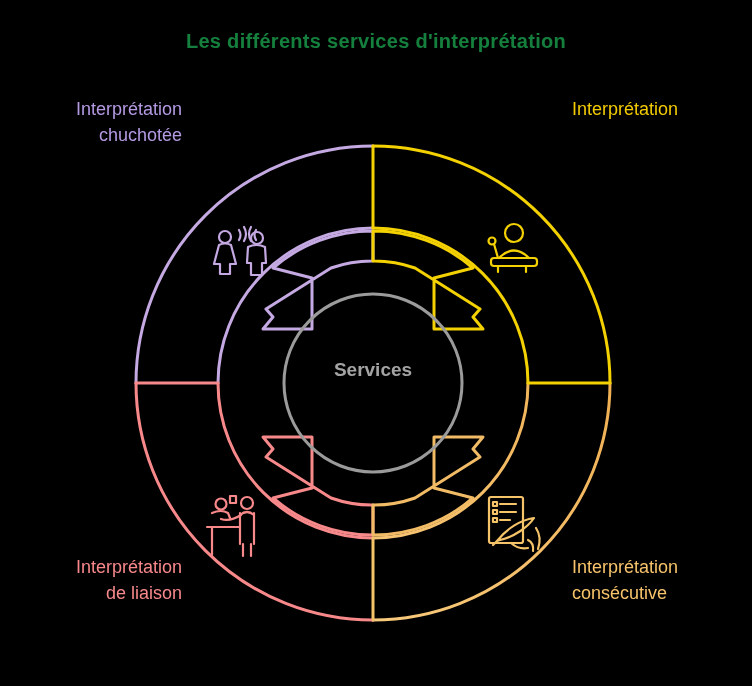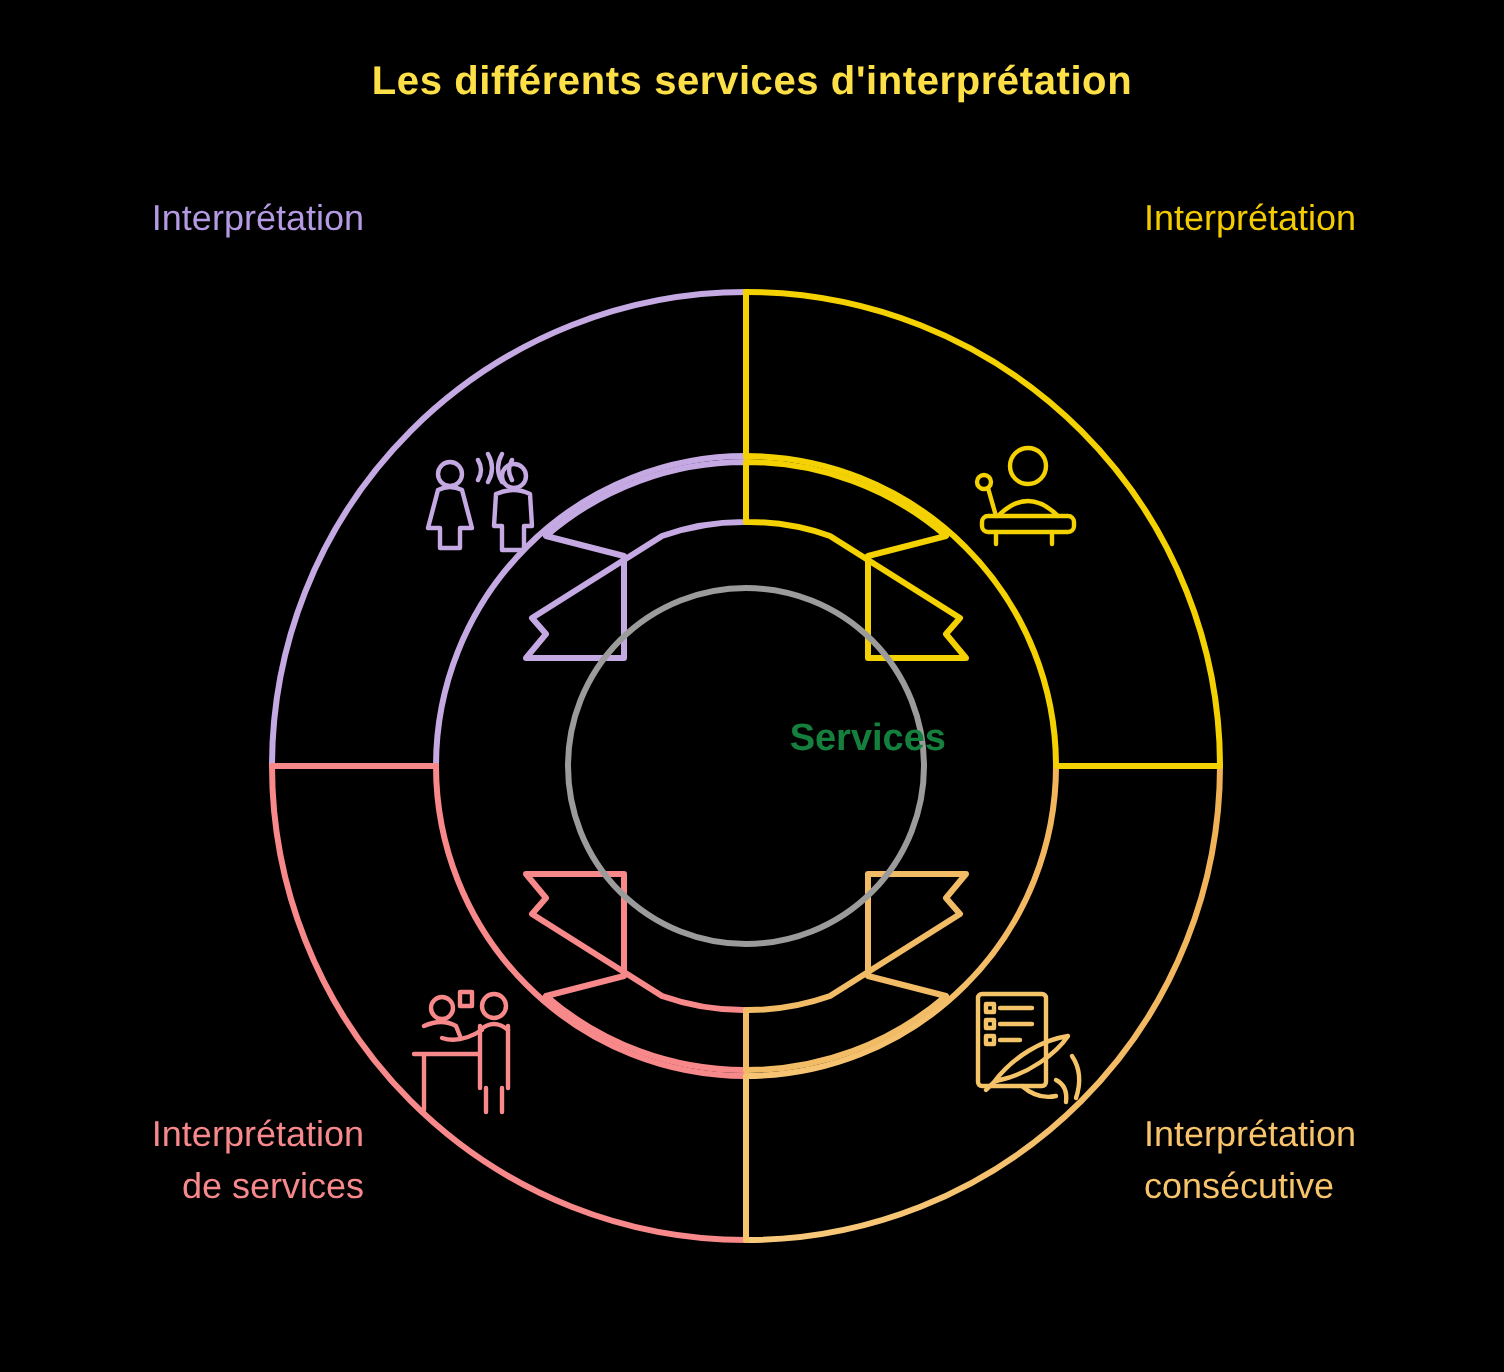--- a/index.html
+++ b/index.html
@@ -2,31 +2,31 @@
 <html><head>
 <meta charset="utf-8">
 <style>
   html,body{margin:0;padding:0;background:#000;}
   #stage{
     position:relative;width:752px;height:686px;background:#000;overflow:hidden;
     font-family:"Liberation Sans", sans-serif;
   }
   .title{
     position:absolute;top:30px;left:0;width:752px;text-align:center;
-    font-size:20px;font-weight:bold;color:#fde047;letter-spacing:.3px;
+    font-size:20px;font-weight:bold;color:#15803d;letter-spacing:.3px;
   }
   .diagram-svg{position:absolute;left:0;top:0;}
   .quad-label{position:absolute;font-size:18px;font-weight:normal;line-height:26px;}
   .lbl-tl{left:30px;top:96px;width:152px;text-align:right;color:#b49ae2;}
   .lbl-tr{left:572px;top:96px;width:170px;text-align:left;color:#f2cb00;}
   .lbl-bl{left:30px;top:554px;width:152px;text-align:right;color:#f7888b;}
   .lbl-br{left:572px;top:554px;width:170px;text-align:left;color:#f7c36b;}
   .center-label{
-    position:absolute;left:273px;top:356px;width:200px;text-align:right;
-    font-size:19px;font-weight:bold;line-height:27px;color:#15803d;
+    position:absolute;left:273px;top:356px;width:200px;text-align:center;
+    font-size:19px;font-weight:bold;line-height:27px;color:#a3a3a3;
   }
 </style>
 </head>
 <body>
 
 <div id="stage">
 
   <div class="title">Les différents services d'interprétation</div>
 
   <svg class="diagram-svg" width="752" height="686" viewBox="0 0 752 686">
@@ -98,29 +98,30 @@
       <path d="M 500 512 L 516 512"></path>
       <rect x="493" y="518" width="4" height="4"></rect>
       <path d="M 500 520 L 510 520"></path>
       <path d="M 497 541 C 507 528 521 520 534 518 C 528 527 514 537 500 540 Z M 497 541 L 493 545"></path>
       <path d="M 511 543 Q 519 550 528 548 M 528 540 Q 534 543 533 551 M 536 528 Q 542 537 538 549"></path>
     </g>
   </svg>
 
   <div class="quad-label lbl-tl">
     <div>Interprétation</div>
+    <div>chuchotée</div>
   </div>
 
   <div class="quad-label lbl-tr">
     <div>Interprétation</div>
   </div>
 
   <div class="quad-label lbl-bl">
     <div>Interprétation</div>
-    <div>de services</div>
+    <div>de liaison</div>
   </div>
 
   <div class="quad-label lbl-br">
     <div>Interprétation</div>
     <div>consécutive</div>
   </div>
 
   <div class="center-label">
     <div>Services</div>
   </div>

